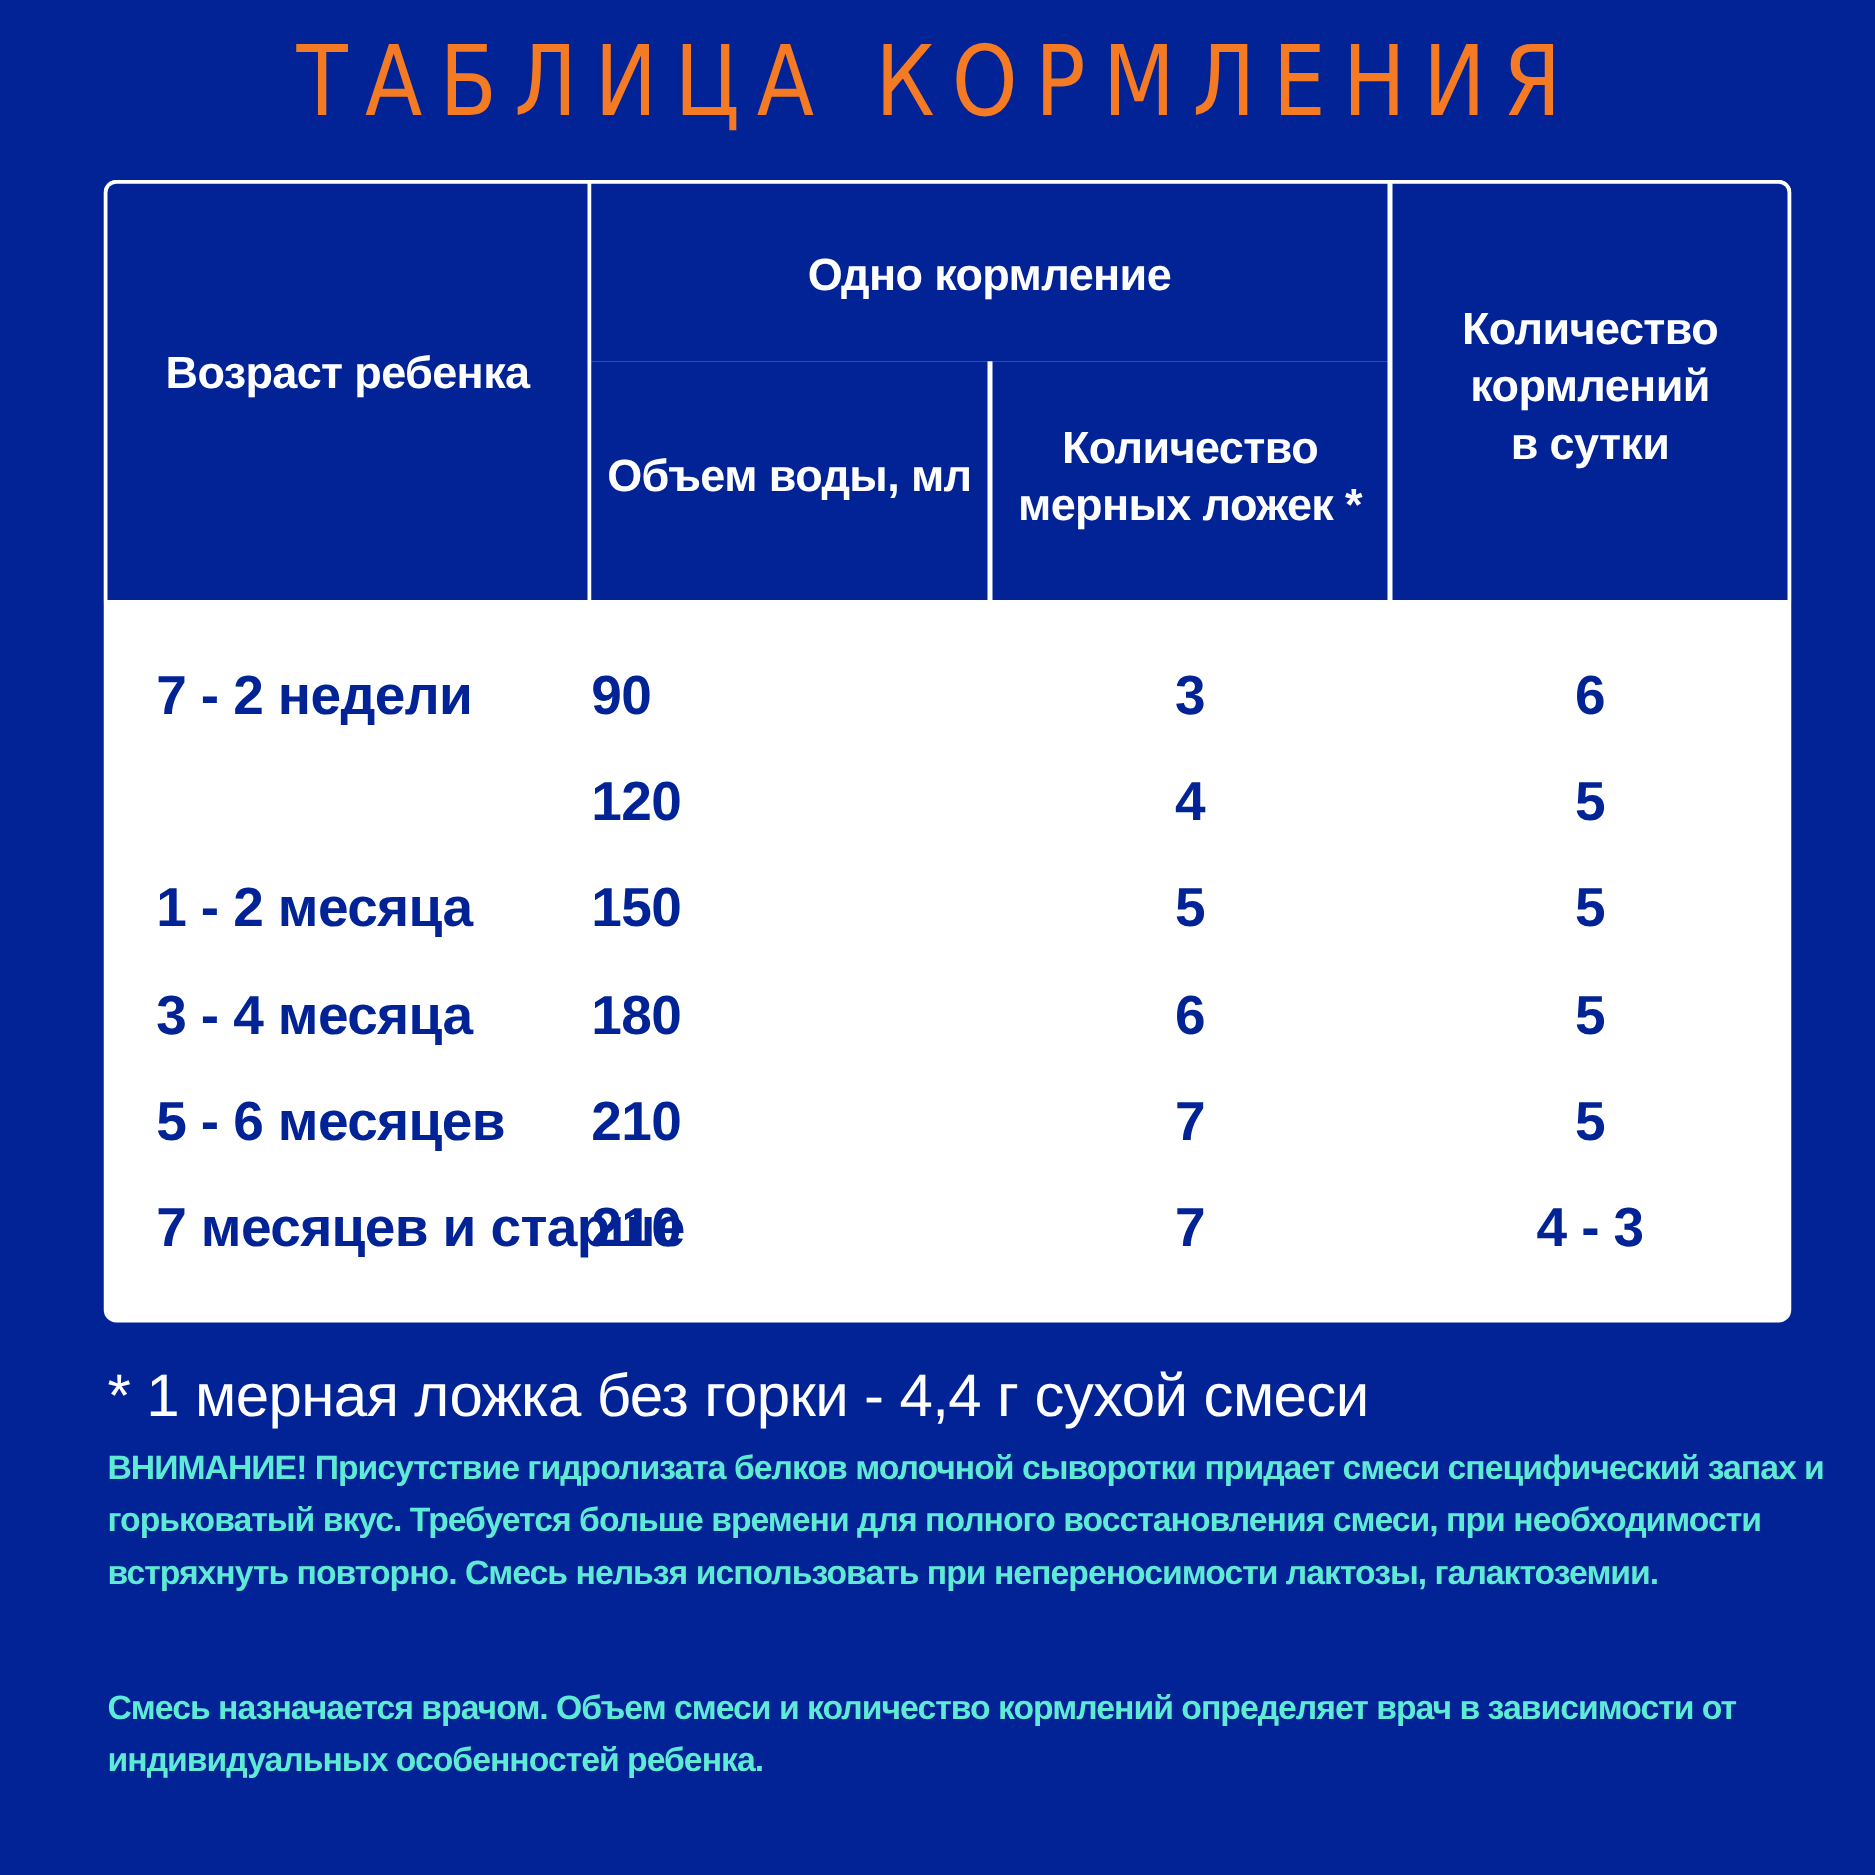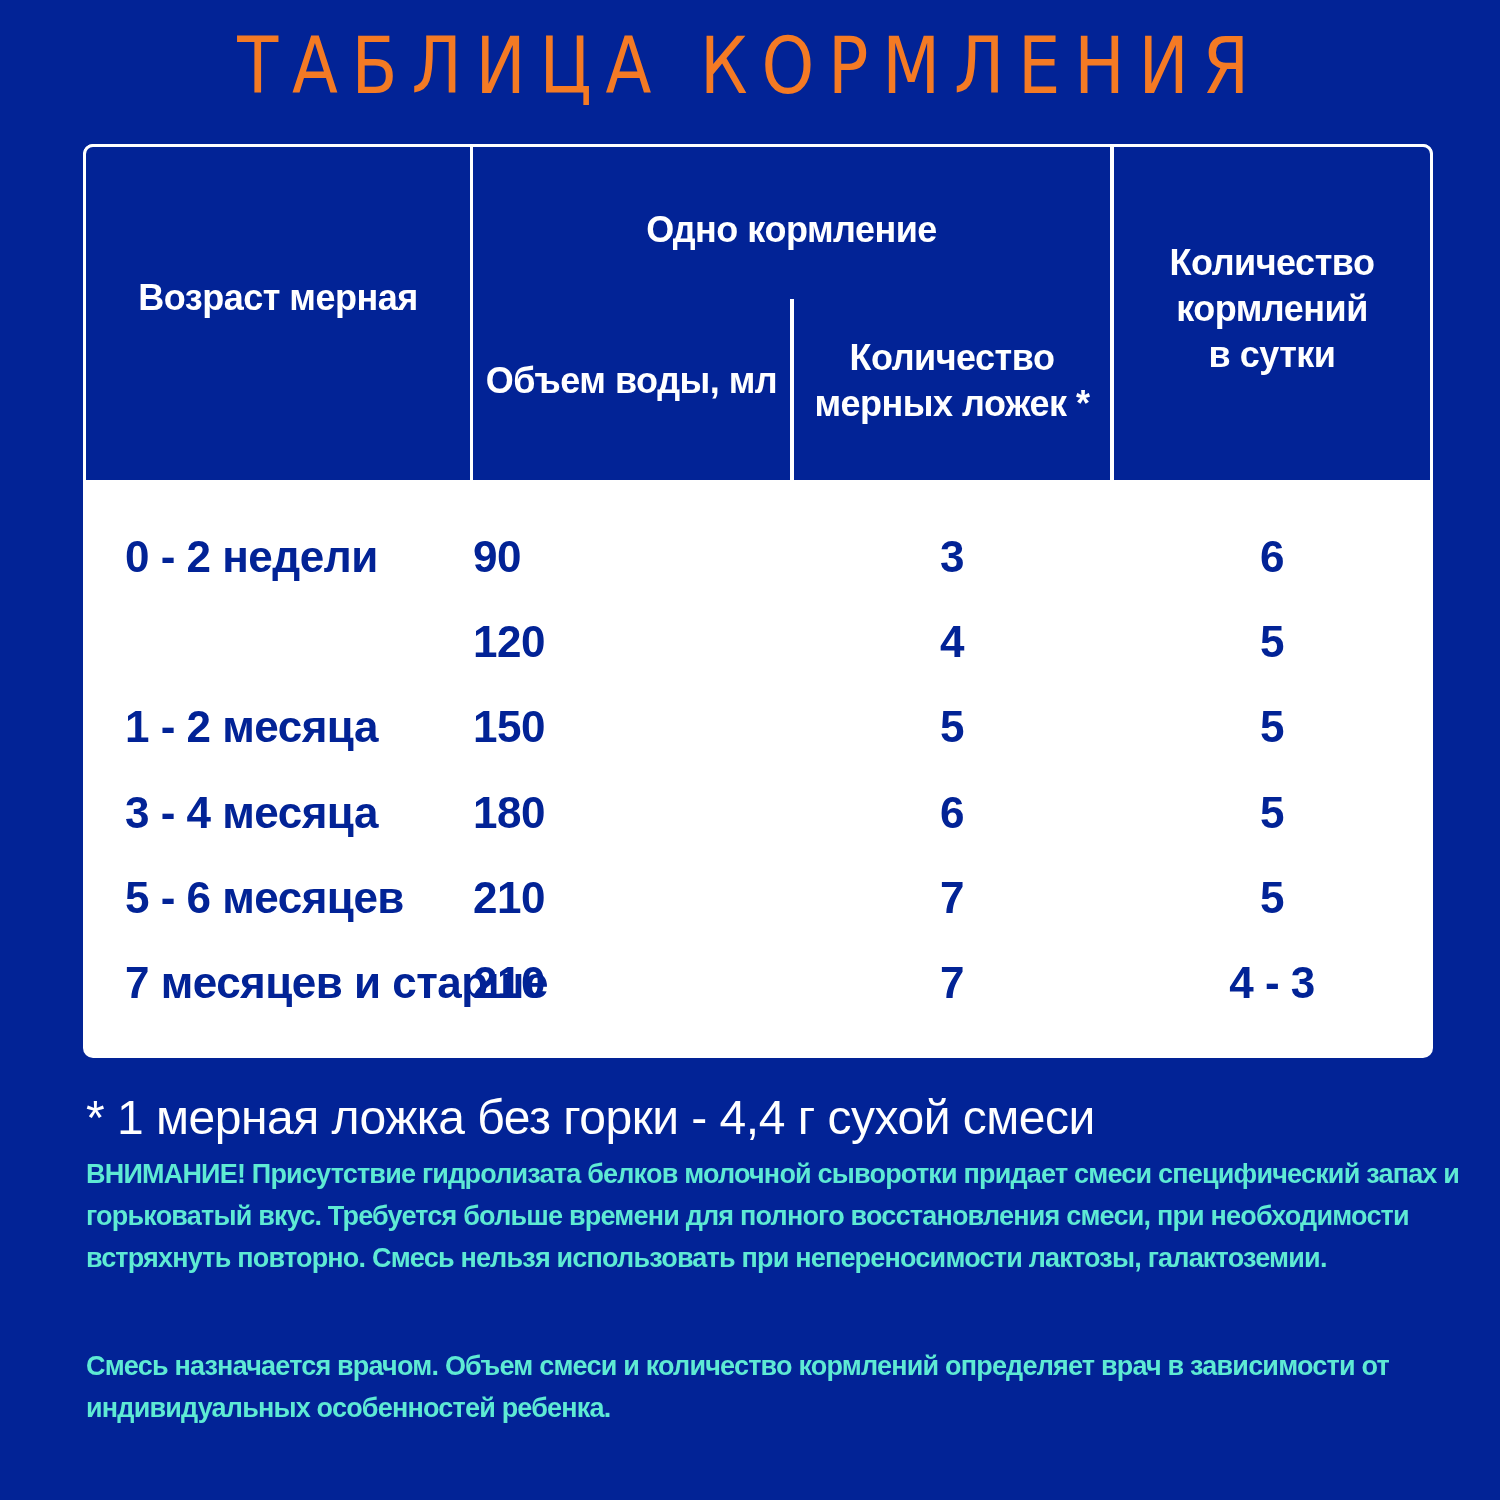--- a/index.html
+++ b/index.html
@@ -53,21 +53,21 @@
       font-weight: bold;
       font-size: 36px;
       line-height: 46px;
       display: flex;
       align-items: center;
       justify-content: center;
       text-align: center;
       letter-spacing: -0.5px;
     }
     .h-age { left: 3px; top: 3px; width: 384px; height: 333px; border-top-left-radius: 7px; }
-    .h-one { left: 390px; top: 3px; width: 637px; height: 138px; align-items: flex-start; padding-top: 14px; }
+    .h-one { left: 390px; top: 3px; width: 637px; height: 138px; align-items: flex-start; padding-top: 4px; }
     .h-one span { margin-top: 46px; }
     .h-water { left: 390px; top: 145px; width: 317px; height: 191px; }
     .h-spoons { left: 711px; top: 145px; width: 316px; height: 191px; }
     .h-count { left: 1031px; top: 3px; width: 316px; height: 333px; border-top-right-radius: 7px; }
     .h-age span { margin-top: -32px; }
     .h-water span { margin-top: -8px; }
     .h-spoons span { margin-top: -8px; }
     .h-count span { margin-top: -10px; }
 
     .body-rows {
@@ -118,21 +118,21 @@
     .note-doctor { top: 1345px; }
   </style>
 </head>
 <body>
 
 <div class="title">ТАБЛИЦА КОРМЛЕНИЯ</div>
 
 <div class="table-box">
   <div class="header">
     <div class="hcell h-age">
-      <span>Возраст мерная</span>
+      <span>Возраст ребенка</span>
     </div>
     <div class="hcell h-one">
       <span>Одно кормление</span>
     </div>
     <div class="hcell h-water">
       <span>Объем воды, мл</span>
     </div>
     <div class="hcell h-spoons">
       <span>
         <span>Количество</span><br>
@@ -143,21 +143,21 @@
       <span>
         <span>Количество</span><br>
         <span>кормлений</span><br>
         <span>в сутки</span>
       </span>
     </div>
   </div>
 
   <div class="body-rows">
     <div class="row">
-      <span class="c c-age">0 - 2 недели</span>
+      <span class="c c-age">7 - 2 недели</span>
       <span class="c c-water">90</span>
       <span class="c c-spoons">3</span>
       <span class="c c-count">6</span>
     </div>
     <div class="row">
       <span class="c c-water">120</span>
       <span class="c c-spoons">4</span>
       <span class="c c-count">5</span>
     </div>
     <div class="row">

